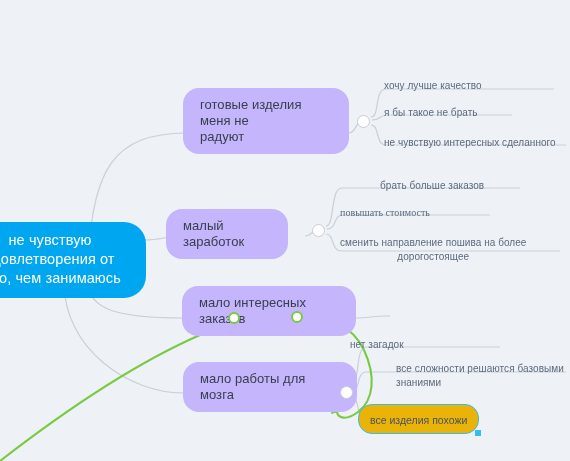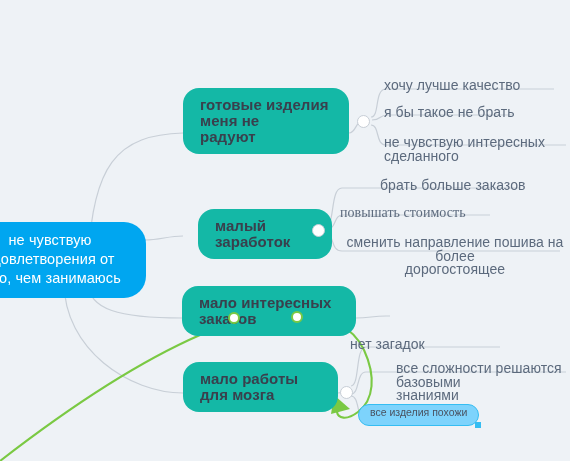--- a/index.html
+++ b/index.html
@@ -42,47 +42,46 @@
     font-size: 14.5px;
     line-height: 19px;
     font-weight: 400;
     padding: 9px 16px 10px 16px;
     text-align: center;
     white-space: pre-line;
     letter-spacing: .1px;
   }
 
   .node-branch {
-    background: #14b8a6;
+    background: #c4b5fd;
     color: #39404d;
     border-radius: 16px;
-    font-size: 15px;
+    font-size: 13px;
     line-height: 16px;
     padding: 9px 16px 9px 17px;
     white-space: pre-line;
     letter-spacing: .05px;
-    font-weight: bold;
   }
 
   .node-leaf {
     color: #5c6a7d;
-    font-size: 14px;
+    font-size: 10px;
     line-height: 13.5px;
     white-space: pre-line;
     letter-spacing: .05px;
   }
 
   .node-selected {
-    background: #7dd3fc;
+    background: #eab308;
     color: #4a5260;
     border: 1.6px solid #35bdf2;
     border-radius: 14px;
     font-size: 10.5px;
     line-height: 14px;
-    padding: 0 11px 6px 11px;
+    padding: 8px 11px 6px 11px;
     white-space: nowrap;
   }
 
   .resize-handle {
     position: absolute;
     width: 6px;
     height: 6px;
     background: #35bdf2;
     right: -3px;
     bottom: -3px;
@@ -157,35 +156,35 @@
 
   <div class="node node-branch" style="left:183px; top:88px; width:166px;">готовые изделия меня не
 радуют</div>
 
   <div class="dot dot-gray" style="left:357px; top:115px;"></div>
 
   <div class="node node-leaf" style="left:384px; top:79px;">хочу лучше качество</div>
   <div class="node node-leaf" style="left:384px; top:106px;">я бы такое не брать</div>
   <div class="node node-leaf" style="left:384px; top:136px;">не чувствую интересных сделанного</div>
 
-  <div class="node node-branch" style="left:198px; top:209px; width:134px;">малый заработок</div>
+  <div class="node node-branch" style="left:166px; top:209px; width:122px;">малый заработок</div>
 
   <div class="dot dot-gray" style="left:312px; top:224px;"></div>
 
   <div class="node node-leaf" style="left:340px; top:179px;padding-left:40px;">брать больше заказов</div>
   <div class="node node-leaf" style="left:340px; top:206px;font-family:Liberation Serif, serif;">повышать стоимость</div>
   <div class="node node-leaf" style="left:340px; top:236px;text-align:center;">сменить направление пошива на более
 дорогостоящее</div>
 
   <div class="node node-branch" style="left:182px; top:286px; width:174px;">мало интересных заказов</div>
 
   <div class="dot dot-green" style="left:228px; top:312px;"></div>
   <div class="dot dot-green" style="left:291px; top:311px;"></div>
 
-  <div class="node node-branch" style="left:183px; top:362px; width:155px;">мало работы для мозга</div>
+  <div class="node node-branch" style="left:183px; top:362px; width:174px;">мало работы для мозга</div>
 
   <div class="dot dot-gray" style="left:340px; top:386px;"></div>
 
   <div class="node node-leaf" style="left:350px; top:338px;">нет загадок</div>
   <div class="node node-leaf" style="left:364px; top:362px;margin-left:32px;">все сложности решаются базовыми
 знаниями</div>
 
   <div class="node node-selected" style="left:358px; top:404px;">
     <span>все изделия похожи</span>
     <span class="resize-handle"></span>

